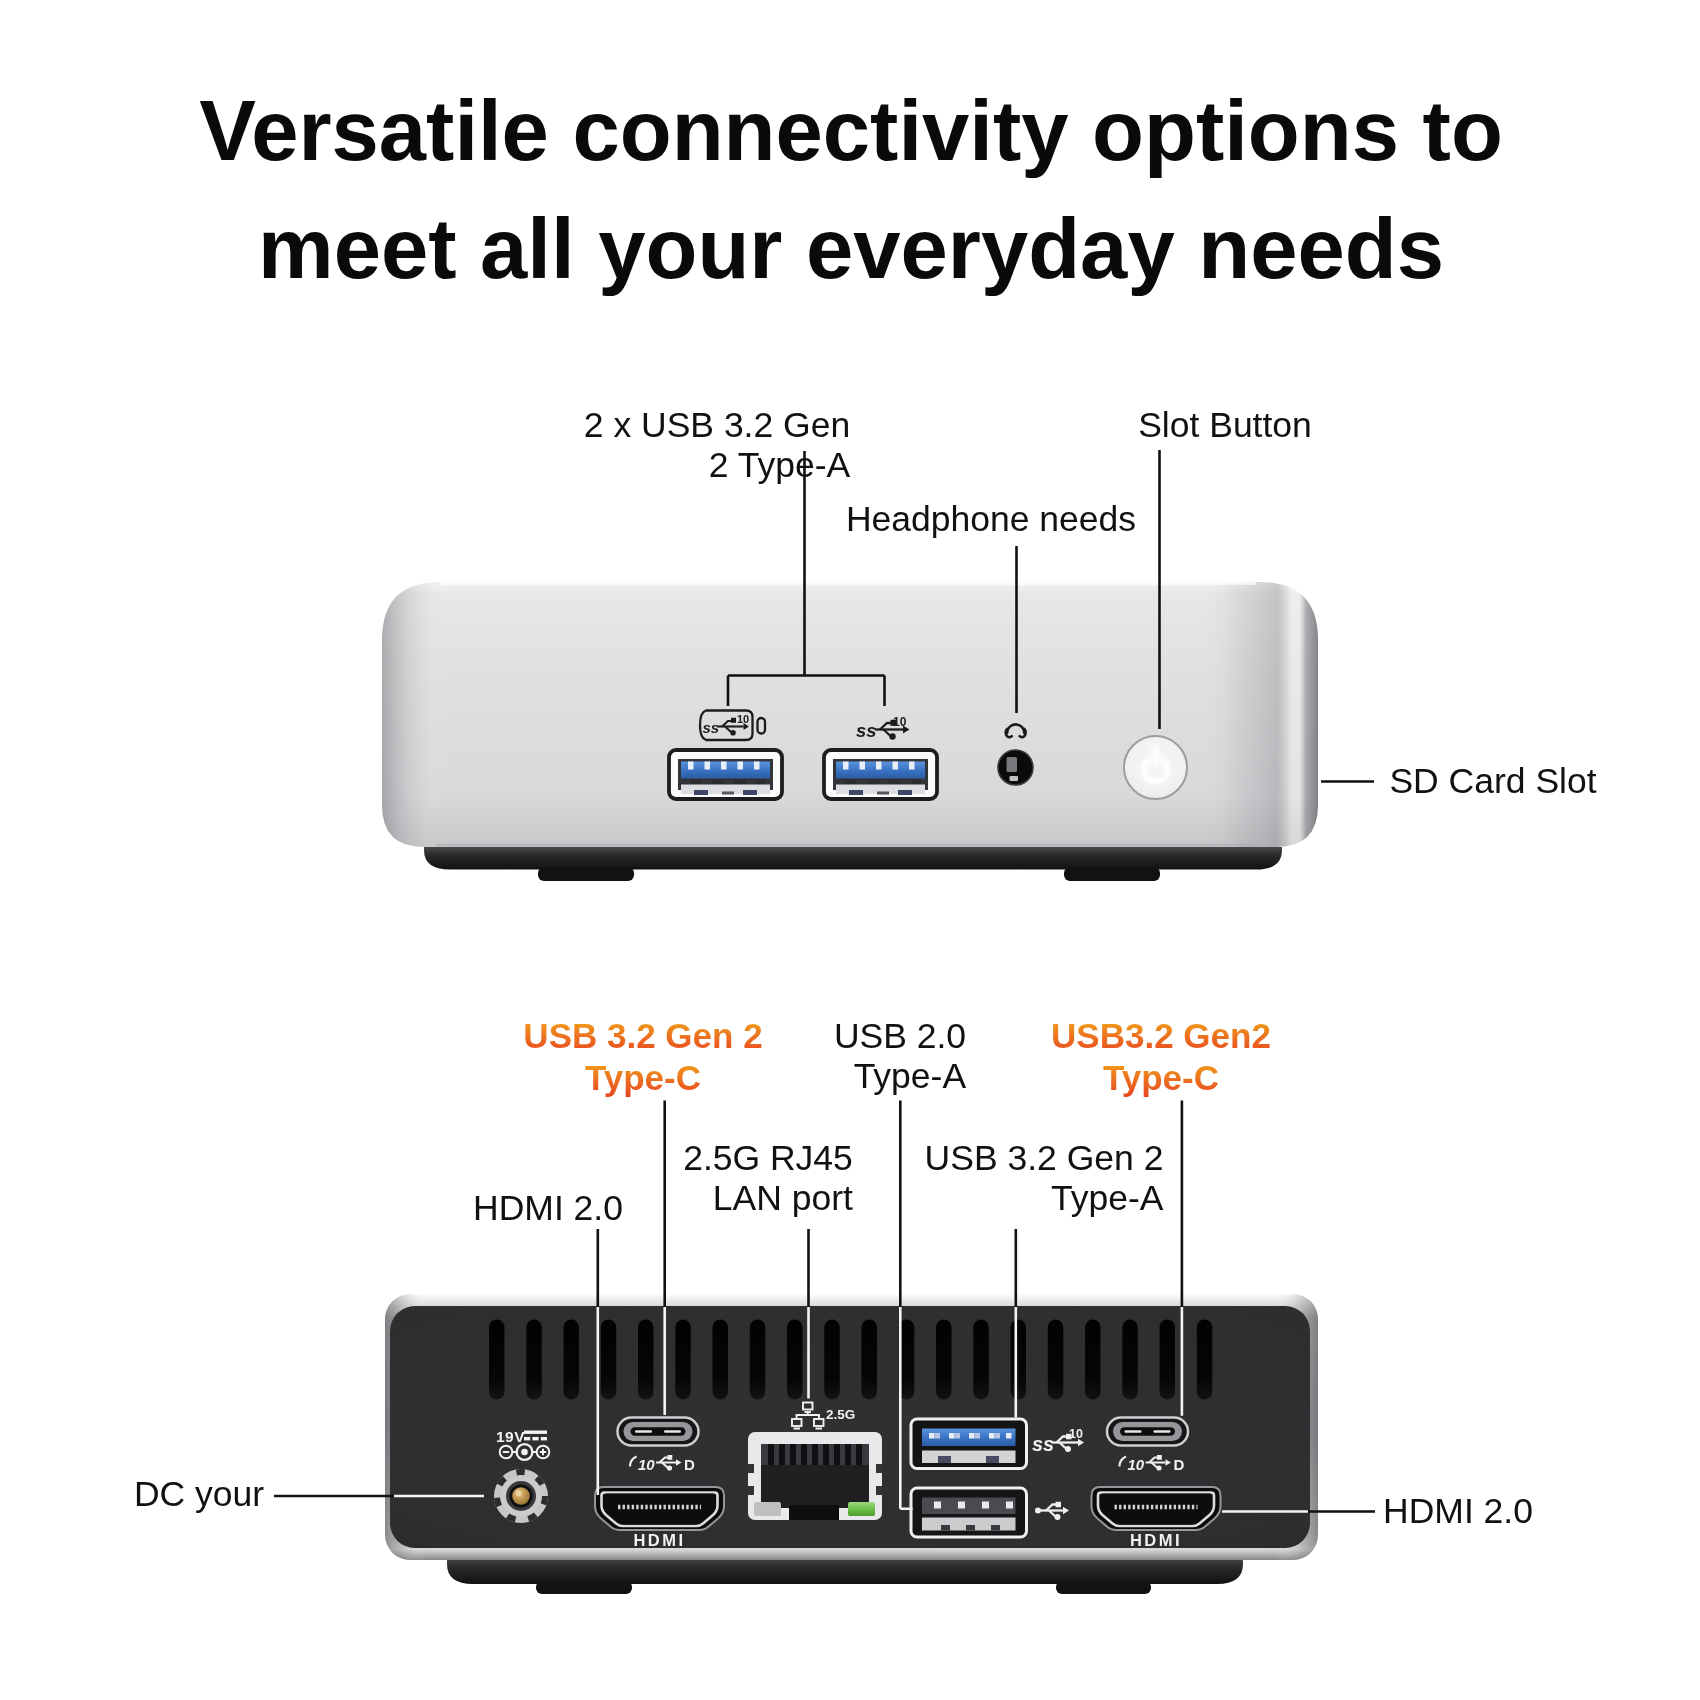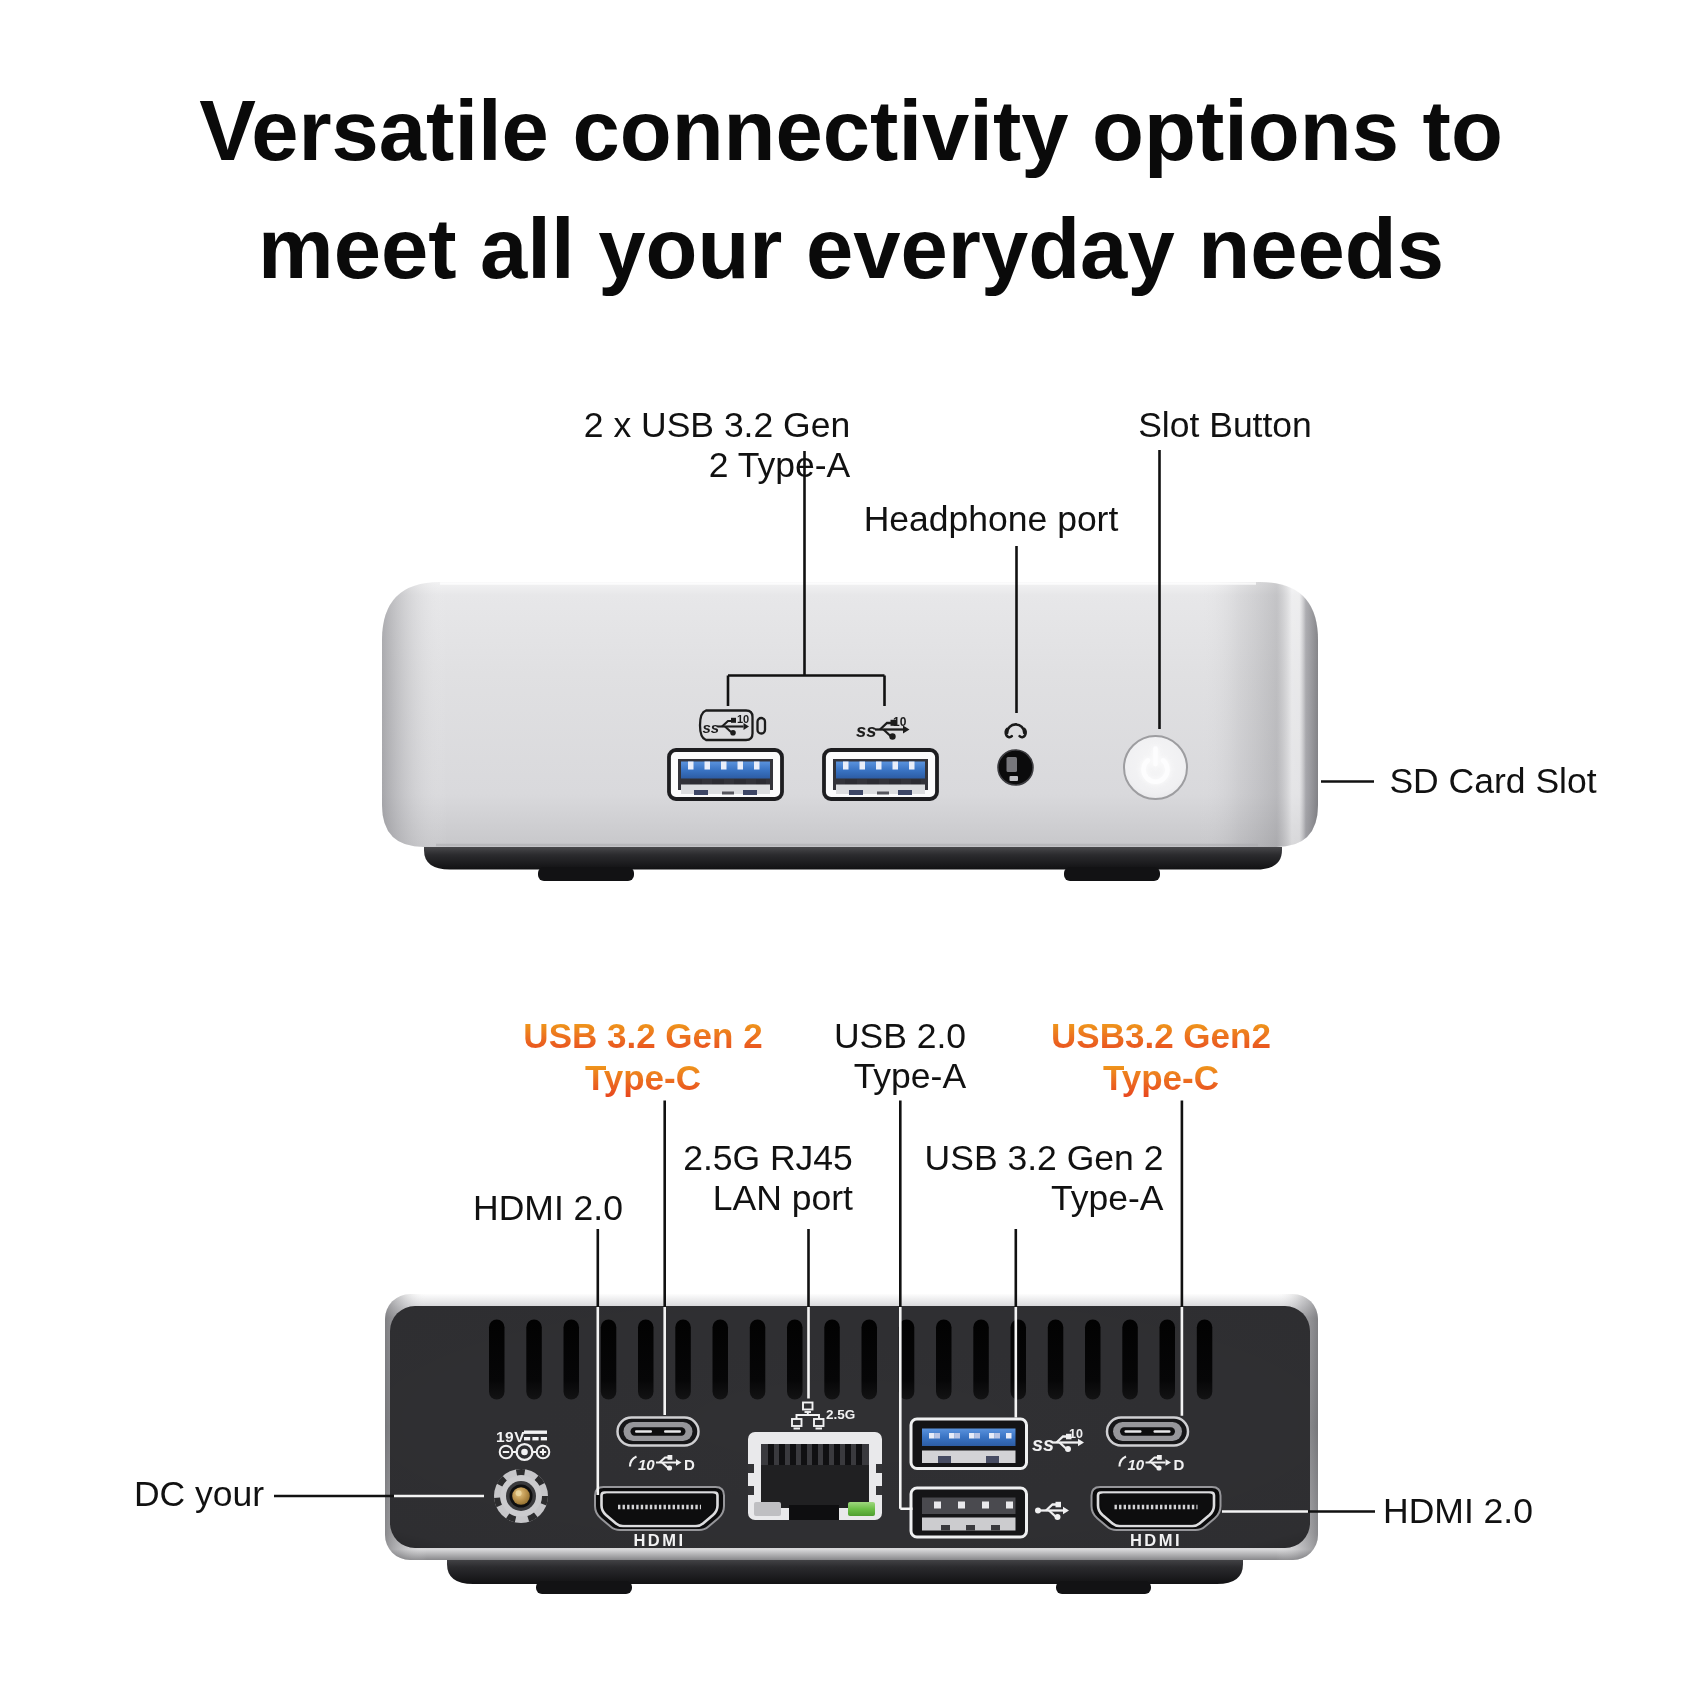--- a/index.html
+++ b/index.html
@@ -9,21 +9,21 @@
 .lbl{font-size:35.5px;line-height:40px;text-align:right;white-space:nowrap;transform:translateX(-50%);color:#111}
 .olbl{font-size:35px;line-height:42px;font-weight:bold;text-align:center;white-space:nowrap;transform:translateX(-50%)}
 .olbl span{display:block;background:linear-gradient(180deg,#f0a519 8%,#ec6e20 55%,#e8461e 95%);-webkit-background-clip:text;background-clip:text;color:transparent}
 </style>
 </head>
 <body>
 <div id="title" class="abs">Versatile connectivity options to<br>meet all your everyday needs</div>
 
 <div class="abs lbl" style="left:717px;top:405px">2 x USB 3.2 Gen<br>2 Type-A</div>
 <div class="abs lbl" style="left:1225px;top:405px">Slot Button</div>
-<div class="abs lbl" style="left:991px;top:499px">Headphone port</div>
+<div class="abs lbl" style="left:991px;top:499px">Headphone needs</div>
 <div class="abs lbl" style="left:1493px;top:761px">SD Card Slot</div>
 
 <div class="abs olbl" style="left:643px;top:1015px">
     <span>USB 3.2 Gen 2</span>
     <span>Type-C</span>
   </div>
 <div class="abs lbl" style="left:900px;top:1016px">USB 2.0<br>Type-A</div>
 <div class="abs olbl" style="left:1161px;top:1015px">
     <span>USB3.2 Gen2</span>
     <span>Type-C</span>

